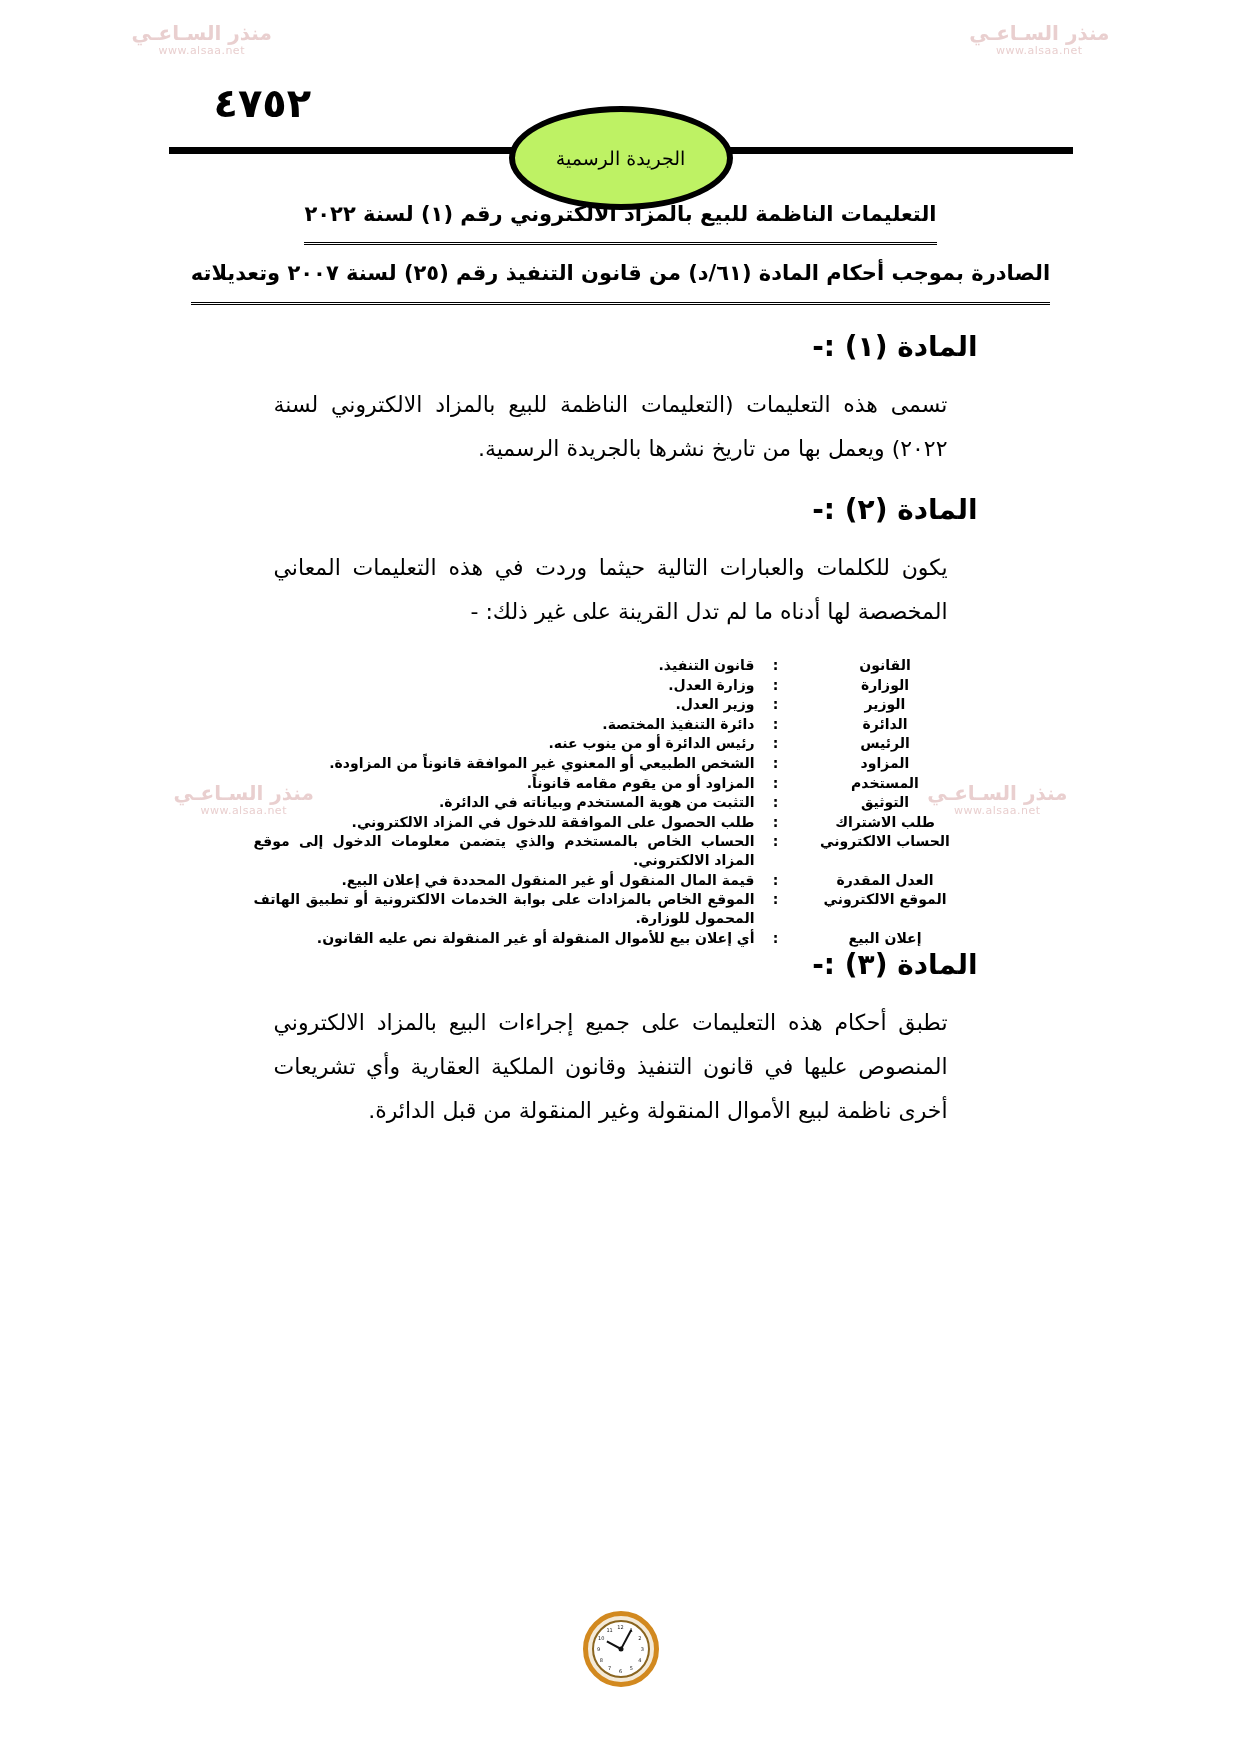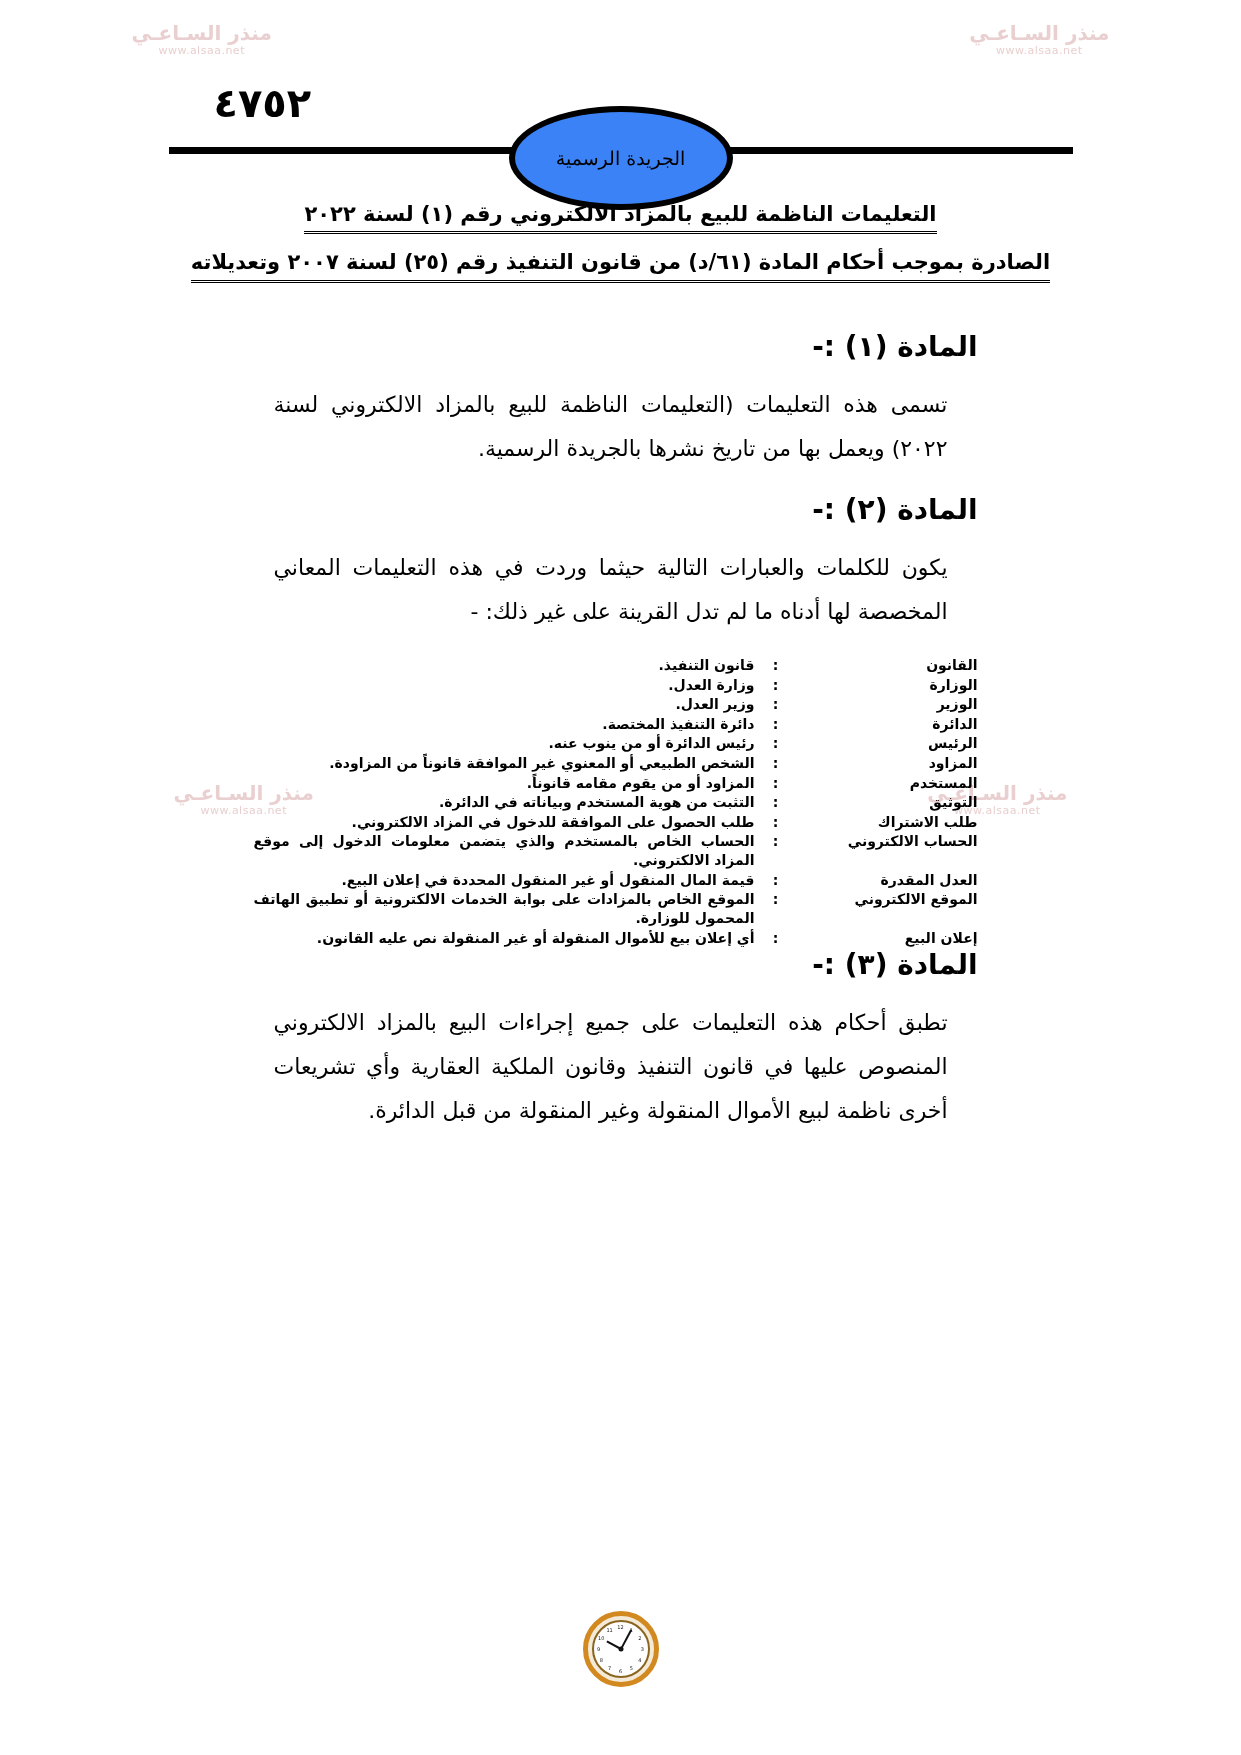--- a/index.html
+++ b/index.html
@@ -74,21 +74,21 @@
   }
   .gazette-oval {
     position: absolute;
     left: 50%;
     transform: translateX(-50%);
     top: 22px;
     width: 212px;
     height: 92px;
     border: 6px solid #000000;
     border-radius: 50%;
-    background: #3b82f6;
+    background: #bef264;
     display: flex;
     align-items: center;
     justify-content: center;
     z-index: 3;
   }
   .gazette-oval span {
     font-size: 19px;
     font-family: "DejaVu Serif", "Liberation Serif", serif;
     color: #000;
   }
@@ -99,21 +99,21 @@
     left: 0;
     right: 0;
     top: 200px;
     text-align: center;
   }
   .title-line {
     display: inline-block;
     font-size: 21px;
     font-weight: bold;
     letter-spacing: -0.2px;
-    padding-bottom: 3px;
+    padding-bottom: 14px;
     line-height: 1.35;
     font-family: "DejaVu Sans", sans-serif;
     border-bottom: 3px double #000;
   }
   .title-line.second {
     margin-top: 14px;
     border-bottom: 3px double #000;
   }
 
   
@@ -149,21 +149,21 @@
   .defs td {
     vertical-align: top;
     padding: 0 0 1px 0;
     font-size: 14px;
     font-weight: bold;
     line-height: 1.33;
     font-family: "DejaVu Sans", sans-serif;
   }
   .defs td.term {
     width: 185px;
-    text-align: right;
+    text-align: center;
     white-space: nowrap;
   }
   .defs td.colon {
     width: 34px;
     text-align: center;
   }
   .defs td.meaning {
     text-align: justify;
     text-align-last: right;
     padding-right: 4px;

